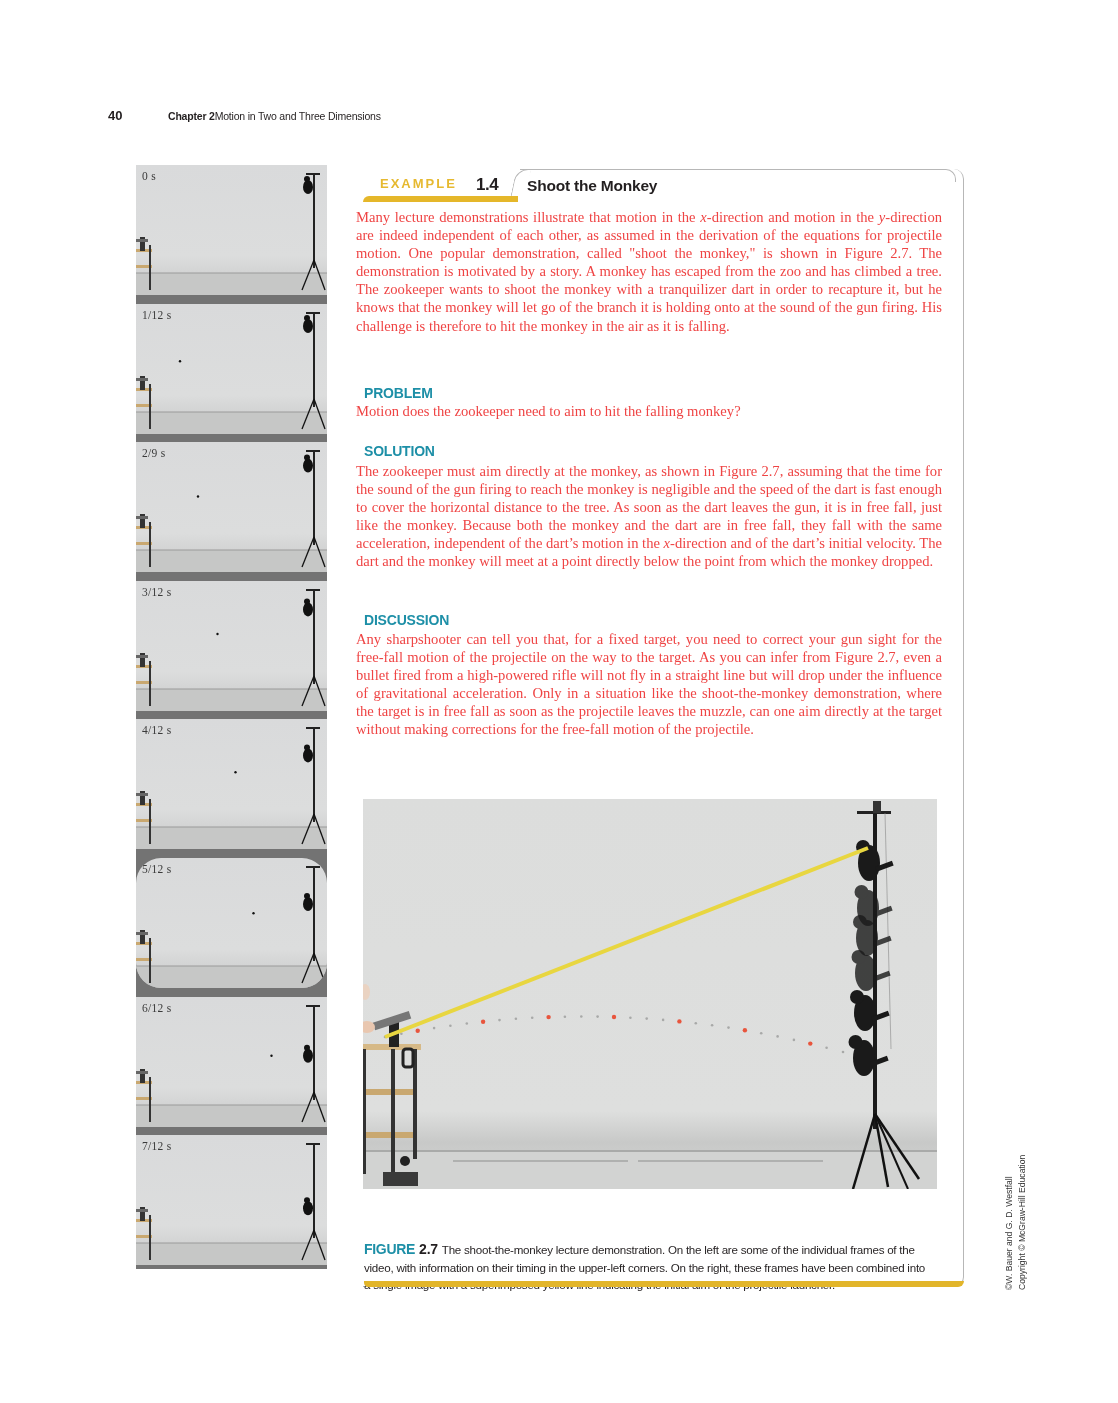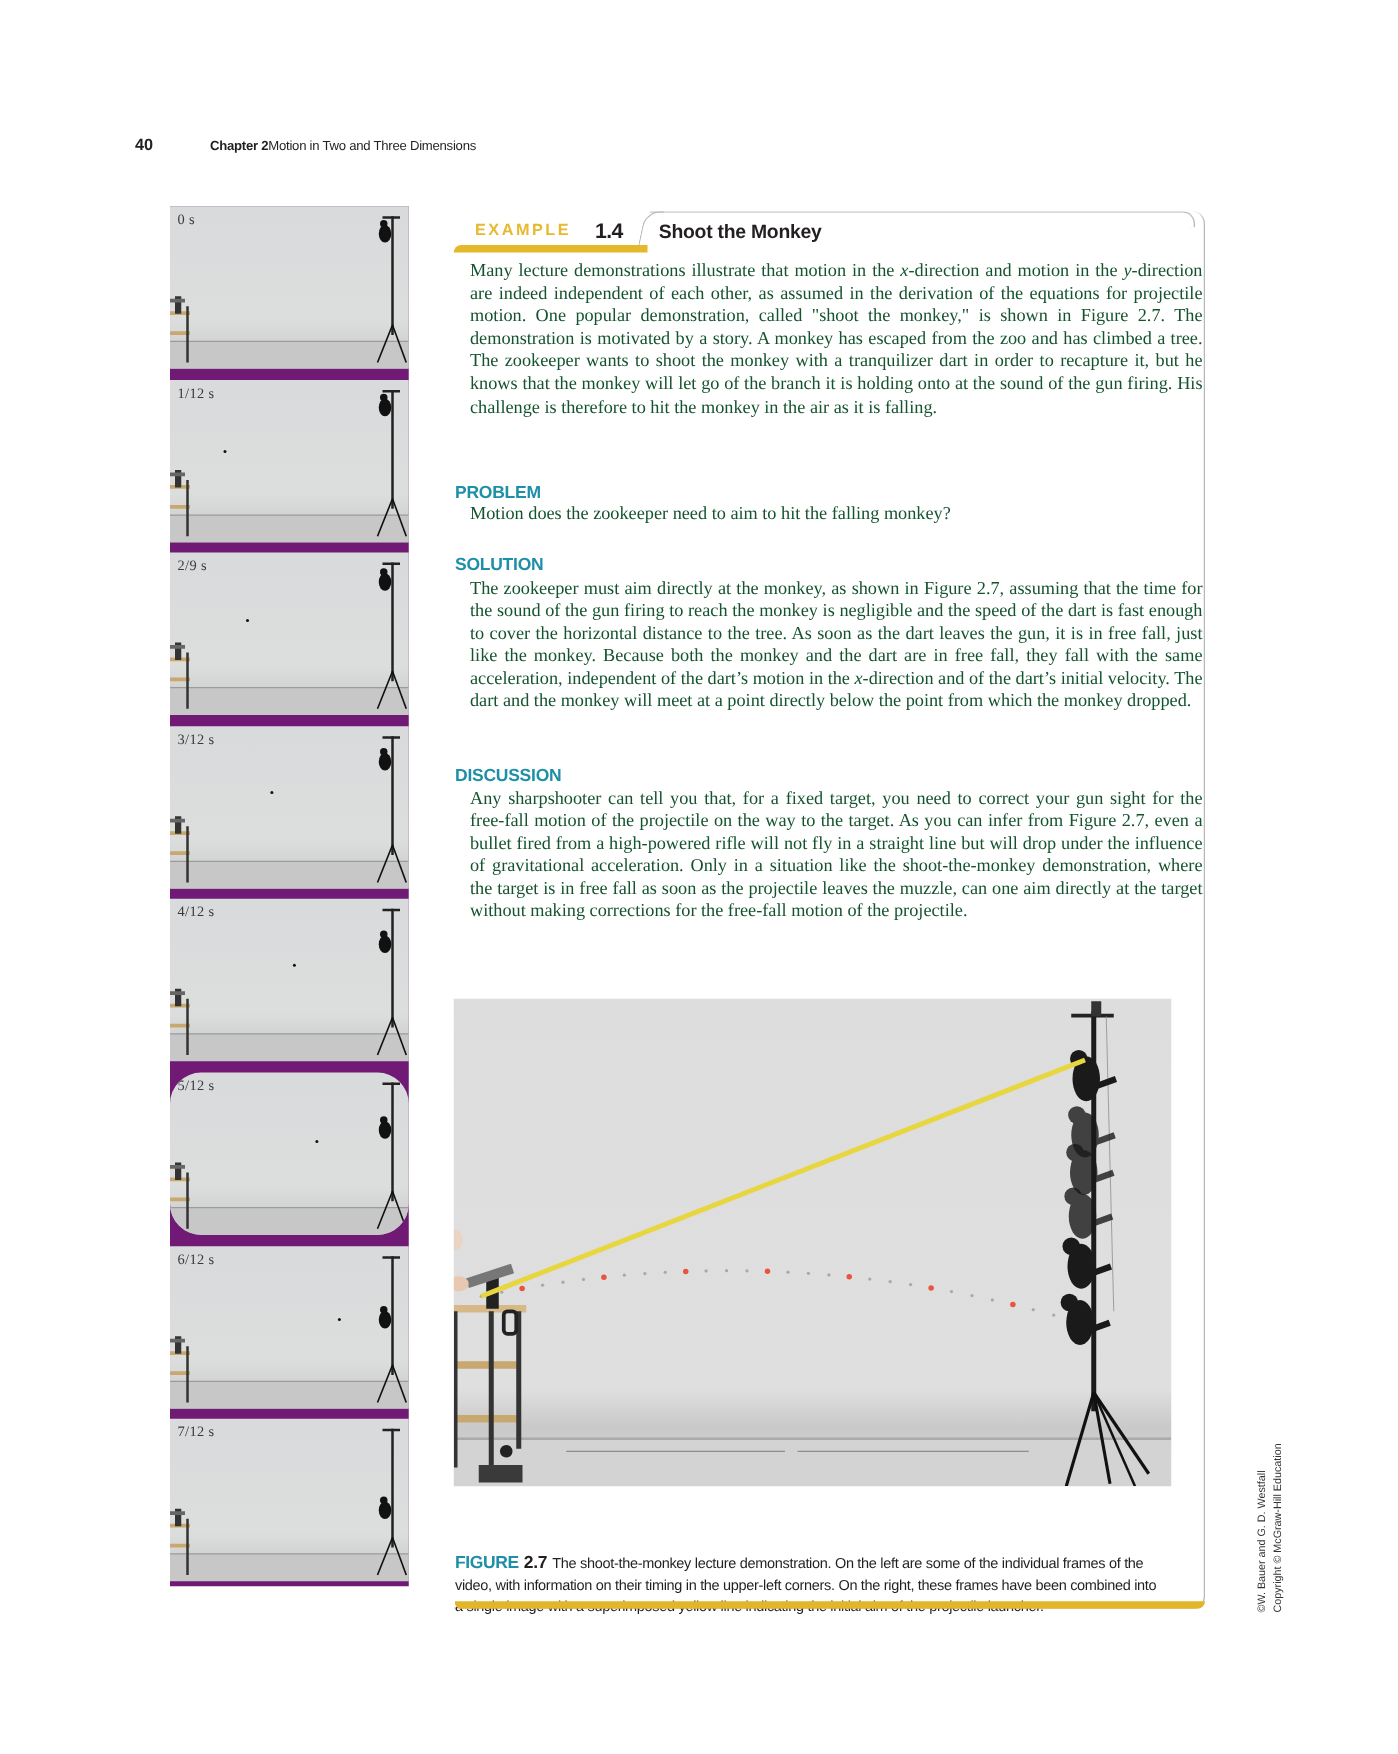--- a/index.html
+++ b/index.html
@@ -5,37 +5,37 @@
   html, body { margin:0; padding:0; background:#ffffff; }
   body { width:1118px; height:1403px; position:relative; overflow:hidden; font-family:"Liberation Sans", sans-serif; color:#231f20; }
 
   
   .run-head { position:absolute; top:108px; left:108px; height:18px; display:flex; align-items:baseline; }
   .page-num { font-family:"Liberation Sans", sans-serif; font-weight:bold; font-size:13px; width:60px; }
   .chap-label { font-weight:bold; font-size:10.5px; margin-right:0; letter-spacing:-0.2px; }
   .chap-title { font-size:10.5px; letter-spacing:-0.2px; }
 
   
-  .filmstrip { position:absolute; left:136px; top:165px; width:191px; height:1104px; background:#701a75; }
+  .filmstrip { position:absolute; left:136px; top:165px; width:191px; height:1104px; background:#737373; }
   .frame { position:absolute; left:0; width:191px; height:130px; overflow:hidden; background:linear-gradient(180deg,#d9dadb 0%,#dcdddd 70%,#cfd0d0 88%,#bfc0c0 100%); }
   .frame .ts { position:absolute; left:6px; top:5px; font-family:"Liberation Serif", serif; font-size:11.5px; color:#3a3a3a; letter-spacing:0.3px; }
   .frame svg { position:absolute; left:0; top:0; }
 
   
   .ex-box { position:absolute; left:363px; top:169px; width:600px; height:1117px; border:1.5px solid #b7b7b7; border-top:none; border-left:none; border-radius:0 10px 10px 0; }
   .ex-topline { position:absolute; left:520px; top:169px; width:435px; height:12px; border-top:1.5px solid #b7b7b7; border-right:1.5px solid #b7b7b7; border-radius:0 10px 0 0; }
   .ex-tab-curve { position:absolute; left:513px; top:169px; width:14px; height:30px; border-left:1.5px solid #b7b7b7; border-top:1.5px solid #b7b7b7; border-radius:12px 0 0 0; transform:skewX(-12deg); }
   .ex-underbar { position:absolute; left:363px; top:196px; width:155px; height:6px; background:#e5b72a; border-radius:6px 0 0 0; }
   .ex-label { position:absolute; left:380px; top:176px; font-weight:bold; font-size:13px; letter-spacing:2px; color:#e6b930; }
   .ex-num { position:absolute; left:476px; top:175px; font-weight:bold; font-size:17px; color:#231f20; letter-spacing:-0.5px; }
   .ex-title { position:absolute; left:527px; top:177px; font-weight:bold; font-size:15.5px; color:#231f20; letter-spacing:-0.2px; }
   .ex-bottombar { position:absolute; left:364px; top:1281px; width:600px; height:6px; background:#e2b52a; border-radius:0 0 8px 6px; }
 
   
-  .body-text { position:absolute; left:376px; width:586px; font-family:"Liberation Serif", serif; font-size:14.6px; line-height:18.1px; color:#14532d; text-align:justify; }
+  .body-text { position:absolute; left:356px; width:586px; font-family:"Liberation Serif", serif; font-size:14.6px; line-height:18.1px; color:#ef4444; text-align:justify; }
   .sec-head { position:absolute; left:364px; font-family:"Liberation Sans", sans-serif; font-weight:bold; font-size:14px; color:#1d8fa7; letter-spacing:-0.2px; }
   i { font-style:italic; }
 
   
   .figure { position:absolute; left:363px; top:799px; width:574px; height:390px; overflow:hidden; background:linear-gradient(180deg,#dcdddc 0%,#dedfde 80%,#c8c9c8 88%,#d6d7d6 100%); }
   .caption { position:absolute; left:364px; top:1241px; width:570px; font-size:11.6px; line-height:17.6px; color:#231f20; letter-spacing:-0.25px; }
   .cap-label { color:#1d8fa7; font-weight:bold; font-size:14px; letter-spacing:-0.3px; margin-right:4px; }
   .cap-num { color:#231f20; font-weight:bold; font-size:14px; margin-right:4px; }
 
   

